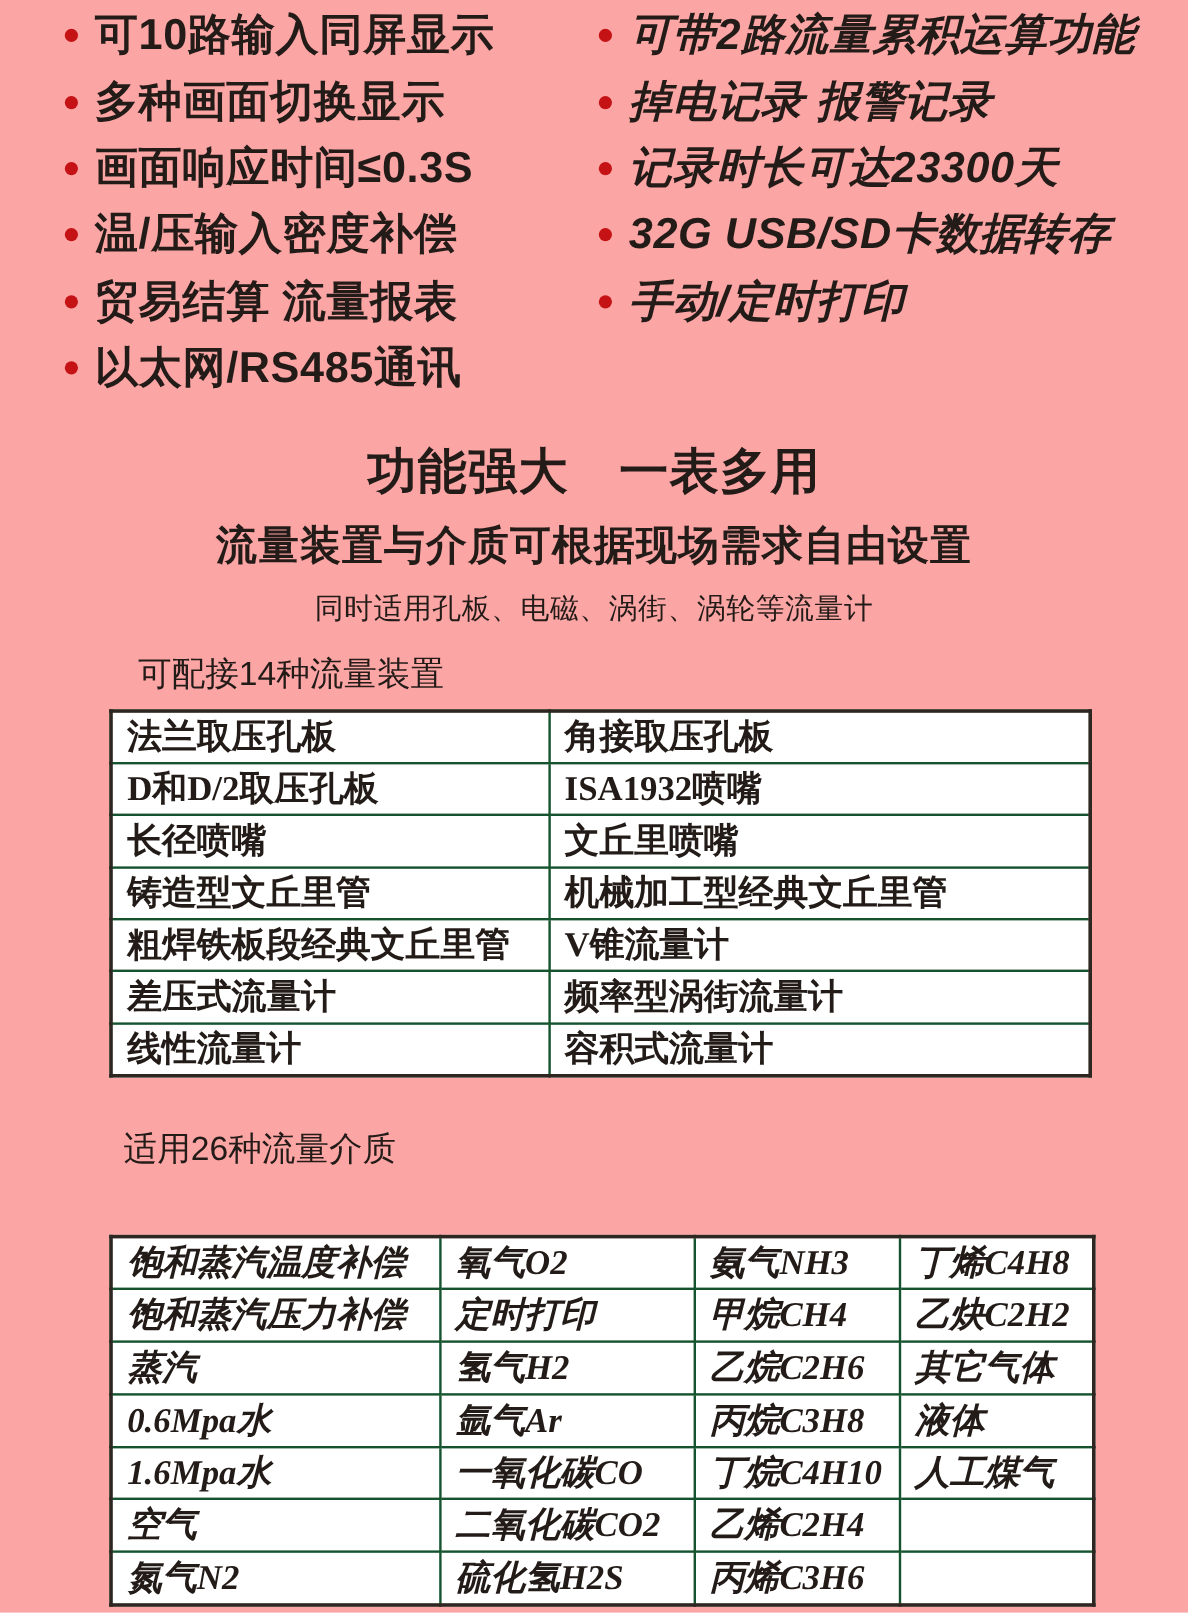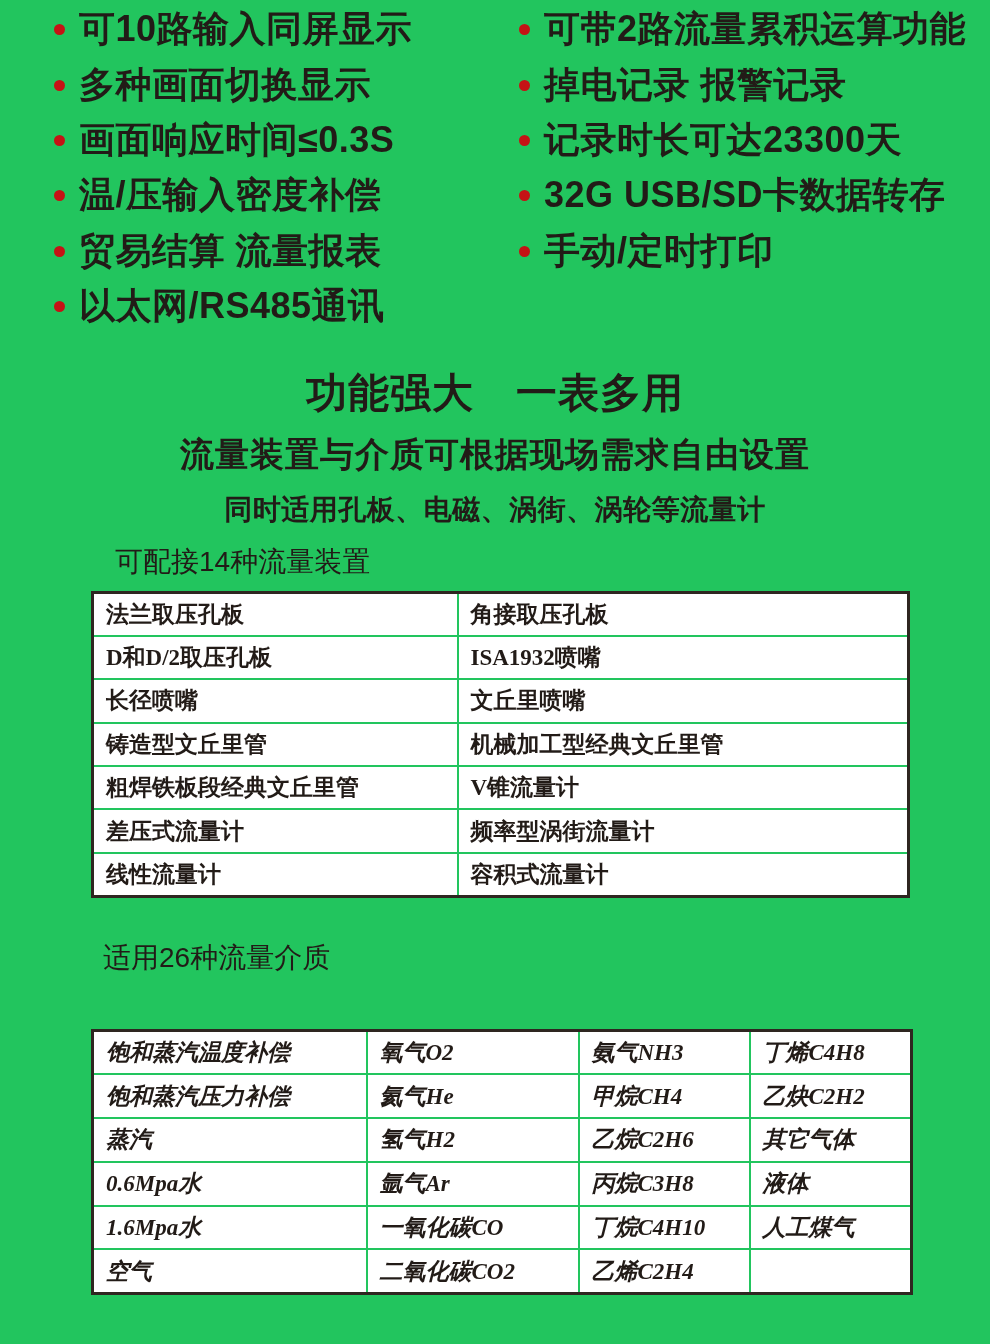--- a/index.html
+++ b/index.html
@@ -1,65 +1,65 @@
 <!DOCTYPE html>
 <html><head>
 <meta charset="utf-8">
 <style>
   * { margin: 0; padding: 0; box-sizing: border-box; }
   html, body { background: #ffffff; }
   .page {
     position: relative;
     width: 990px;
     height: 1344px;
-    background: #22c55e;
+    background: #fca5a5;
     outline: 1px solid #dcdcdc;
     font-family: "Liberation Sans", sans-serif;
     color: #221b17;
     overflow: hidden;
   }
 
   
   .feature-col { position: absolute; list-style: none; top: 2px; }
   .feature-col.left  { left: 42px; }
-  .feature-col.right { left: 507px; }
+  .feature-col.right { left: 487px; font-style: italic; }
   .feature-item { display: flex; align-items: center; height: 55.4px; }
   .dot {
     width: 11px; height: 11px; border-radius: 50%;
     background: #c51315; margin: 0 14px 0 12px; flex: none;
   }
   .feature-text {
     font-size: 36px; font-weight: 700; white-space: nowrap;
     letter-spacing: 0.5px; color: #221b17;
   }
 
   
   .intro { position: absolute; left: 0; top: 366px; width: 100%; text-align: center; }
   .intro-title { font-size: 41px; font-weight: 700; letter-spacing: 1px; }
   .intro-sub1 { margin-top: 11px; font-size: 34px; font-weight: 700; letter-spacing: 1px; }
-  .intro-sub2 { margin-top: 13px; font-size: 28px; font-weight: 700; letter-spacing: 0.5px; }
+  .intro-sub2 { margin-top: 13px; font-size: 24px; font-weight: 400; letter-spacing: 0.5px; }
 
   
   .tbl-title { position: absolute; font-size: 28px; font-weight: 500; white-space: nowrap; }
   .devices-title { left: 115px; top: 543px; }
   .media-title   { left: 103px; top: 939px; }
 
   
   table {
     position: absolute;
     border-collapse: collapse;
     table-layout: fixed;
     border: 3px solid #2e2620;
     background: #ffffff;
   }
   td {
-    border: 2px solid #22c55e;
+    border: 2px solid #14532d;
     font-family: "Liberation Serif", "DejaVu Serif", serif;
     font-weight: 600;
-    font-size: 23px;
+    font-size: 29px;
     color: #221b17;
     padding-left: 12px;
     vertical-align: middle;
     white-space: nowrap;
     overflow: hidden;
   }
   .devices-table { left: 91px; top: 591px; width: 816px; }
   .devices-table td { height: 43.4px; }
   .devices-table .c1 { width: 365px; }
   .devices-table .c2 { width: 451px; }
@@ -180,21 +180,21 @@
       </colgroup>
     <tbody>
       <tr>
         <td>饱和蒸汽温度补偿</td>
         <td>氧气O2</td>
         <td>氨气NH3</td>
         <td>丁烯C4H8</td>
       </tr>
       <tr>
         <td>饱和蒸汽压力补偿</td>
-        <td>氦气He</td>
+        <td>定时打印</td>
         <td>甲烷CH4</td>
         <td>乙炔C2H2</td>
       </tr>
       <tr>
         <td>蒸汽</td>
         <td>氢气H2</td>
         <td>乙烷C2H6</td>
         <td>其它气体</td>
       </tr>
       <tr>
@@ -208,16 +208,22 @@
         <td>一氧化碳CO</td>
         <td>丁烷C4H10</td>
         <td>人工煤气</td>
       </tr>
       <tr>
         <td>空气</td>
         <td>二氧化碳CO2</td>
         <td>乙烯C2H4</td>
         <td></td>
       </tr>
+      <tr>
+        <td>氮气N2</td>
+        <td>硫化氢H2S</td>
+        <td>丙烯C3H6</td>
+        <td></td>
+      </tr>
     </tbody>
   </table>
 
 </div>
 
 </body></html>

